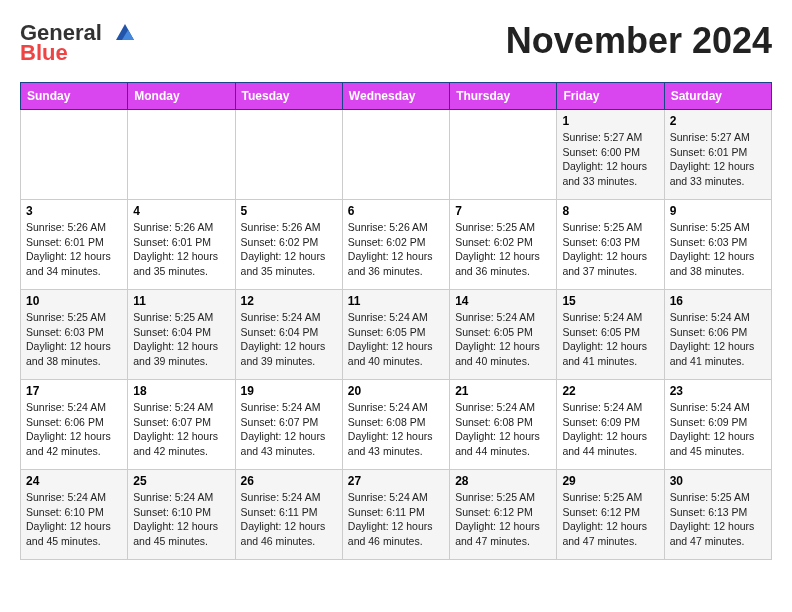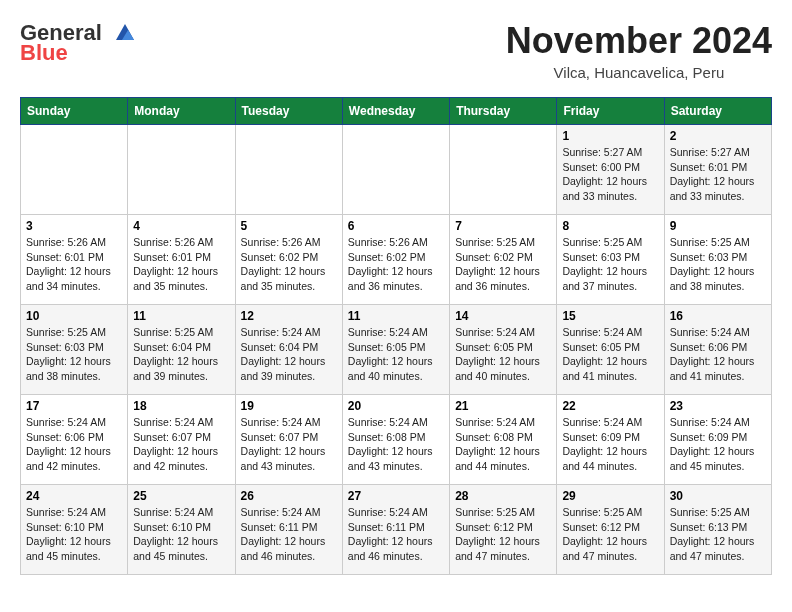--- a/index.html
+++ b/index.html
@@ -58,21 +58,21 @@
       height: 90px;
     }
     .calendar tr:nth-child(odd) td {
       background: #f5f5f5;
     }
     .calendar tr:nth-child(even) td {
       background: #fff;
     }
     
     .calendar thead tr td, .calendar thead tr th {
-      background: #15803d;
+      background: #d946ef;
     }
     .day-num {
       font-weight: bold;
       font-size: 12px;
       display: block;
       margin-bottom: 2px;
     }
     .day-info {
       font-size: 10.5px;
       color: #222;
@@ -97,21 +97,20 @@
       <span style="font-size:22px;font-weight:bold;color:#333;">General</span>
       <svg width="22" height="22" viewBox="0 0 22 22">
         <polygon points="11,2 20,18 2,18" fill="#2255aa"></polygon>
         <polygon points="14,8 20,18 8,18" fill="#4488dd"></polygon>
       </svg>
     </div>
     <span style="font-size:22px;font-weight:bold;color:#ef4444;margin-top:-6px;">Blue</span>
   </div>
   <div class="title-block">
     <div class="month-title">November 2024</div>
-    <div class="location">Vilca, Huancavelica, Peru</div>
   </div>
 </div>
 
 <table class="calendar">
   <thead>
     <tr>
     <th>Sunday</th>
         <th>Monday</th>
         <th>Tuesday</th>
         <th>Wednesday</th>

